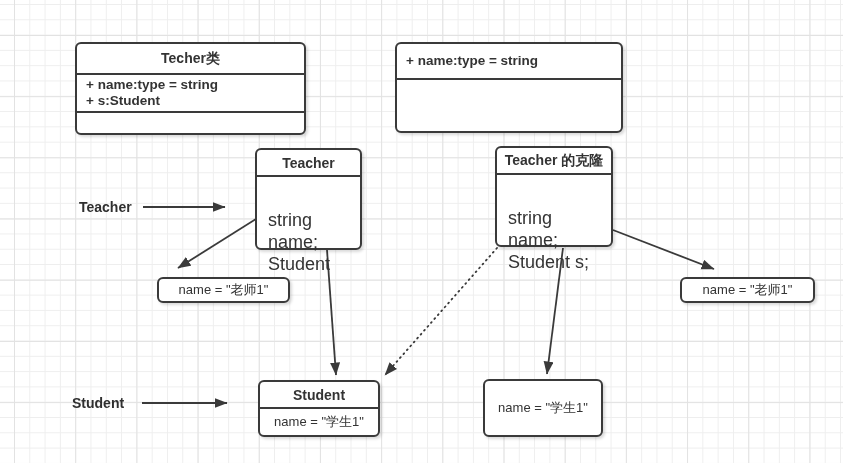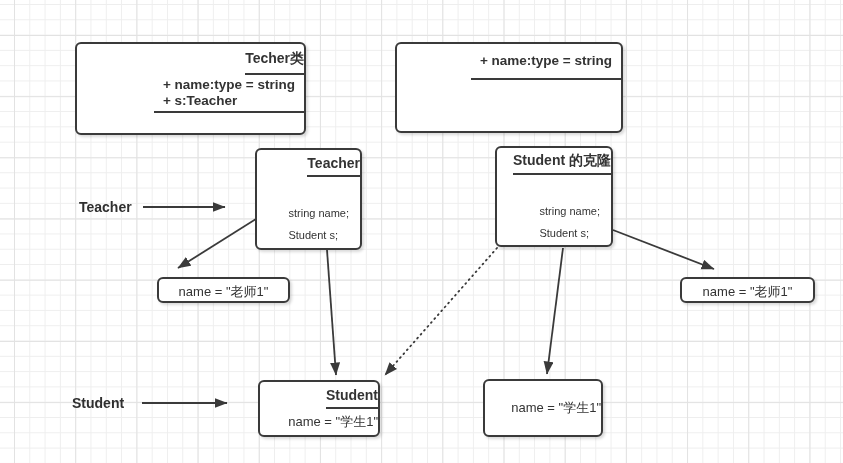--- a/index.html
+++ b/index.html
@@ -19,30 +19,30 @@
     position:absolute;background:#fff;border:2px solid #3a3a3a;border-radius:6px;
     box-shadow:2px 2px 3px rgba(0,0,0,.15);box-sizing:border-box;
     display:flex;flex-direction:column;
   }
   .hdr{
     font-weight:bold;font-size:14px;text-align:center;
     border-bottom:2px solid #3a3a3a;display:flex;align-items:center;justify-content:center;
     flex:0 0 auto;
   }
   .attrs{border-bottom:2px solid #3a3a3a;padding:2px 9px;font-size:13.5px;line-height:16px;flex:0 0 auto;font-weight:bold;}
-  .objbody{padding:25px 11px 0 11px;font-size:11px;line-height:22px;text-align:left;}
+  .objbody{padding:32px 11px 0 11px;font-size:18px;line-height:22px;text-align:left;}
   .valrow{display:flex;align-items:center;justify-content:center;font-size:13px;flex:1 1 auto;}
   .valbox{
     position:absolute;background:#fff;border:2px solid #3a3a3a;border-radius:6px;
     box-shadow:2px 2px 3px rgba(0,0,0,.15);box-sizing:border-box;
     display:flex;align-items:center;justify-content:center;font-size:13px;
   }
   .sidelabel{position:absolute;font-weight:bold;font-size:14px;color:#2f2f2f;}
   svg.overlay{position:absolute;left:0;top:0;z-index:1;}
-  .box,.valbox,.sidelabel{z-index:2;align-items:flex-end;}
+  .box,.valbox,.sidelabel{z-index:2;}
 </style>
 </head>
 <body>
 
 <div class="canvas">
 
   <svg class="overlay" width="843" height="463" viewBox="0 0 843 463">
     <defs>
       <marker id="ah" markerUnits="userSpaceOnUse" markerWidth="15" markerHeight="12" refX="12.5" refY="5" orient="auto">
         <path d="M0,0 L13,5 L0,10 z" fill="#3a3a3a"></path>
@@ -54,42 +54,42 @@
     <line x1="327" y1="250" x2="336" y2="375" stroke="#3a3a3a" stroke-width="1.8" marker-end="url(#ah)"></line>
     <line x1="497" y1="248" x2="385" y2="375" stroke="#3a3a3a" stroke-width="1.8" stroke-dasharray="1 4.2" stroke-linecap="round" marker-end="url(#ah)"></line>
     <line x1="613" y1="230" x2="714" y2="269" stroke="#3a3a3a" stroke-width="1.8" marker-end="url(#ah)"></line>
     <line x1="563" y1="248" x2="547" y2="374" stroke="#3a3a3a" stroke-width="1.8" marker-end="url(#ah)"></line>
   </svg>
 
   <div class="box" style="left:75px;top:42px;width:231px;height:93px;">
     <div class="hdr" style="height:29px;">Techer类</div>
     <div class="attrs">
       <div>+ name:type = string</div>
-      <div>+ s:Teacher</div>
+      <div>+ s:Student</div>
     </div>
     <div style="flex:1 1 auto;"></div>
   </div>
 
   <div class="box" style="left:395px;top:42px;width:228px;height:91px;">
     <div class="attrs" style="display:flex;align-items:center;height:30px;">
       <div>+ name:type = string</div>
     </div>
     <div style="flex:1 1 auto;"></div>
   </div>
 
   <div class="box" style="left:255px;top:148px;width:107px;height:102px;">
     <div class="hdr" style="height:25px;">Teacher</div>
     <div class="objbody">
       <div>string name;</div>
       <div>Student s;</div>
     </div>
   </div>
 
   <div class="box" style="left:495px;top:146px;width:118px;height:101px;">
-    <div class="hdr" style="height:25px;">Student 的克隆</div>
+    <div class="hdr" style="height:25px;">Teacher 的克隆</div>
     <div class="objbody">
       <div>string name;</div>
       <div>Student s;</div>
     </div>
   </div>
 
   <div class="valbox" style="left:157px;top:277px;width:133px;height:26px;">
     <span>name = "老师1"</span>
   </div>
   <div class="valbox" style="left:680px;top:277px;width:135px;height:26px;">

